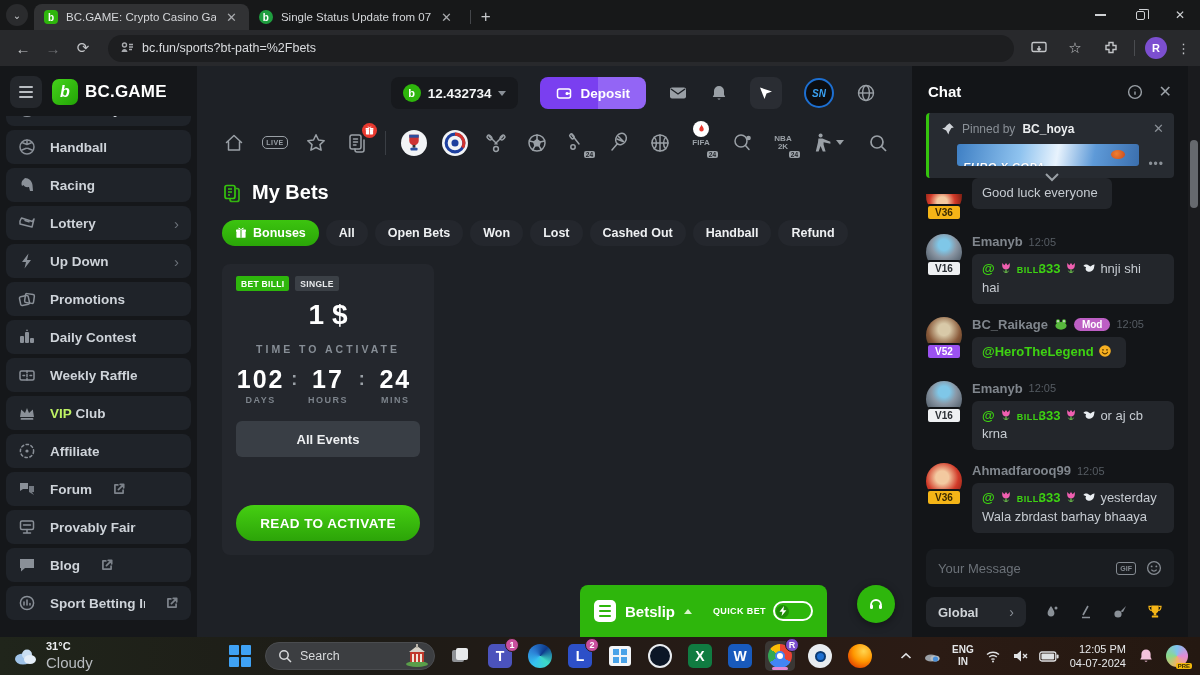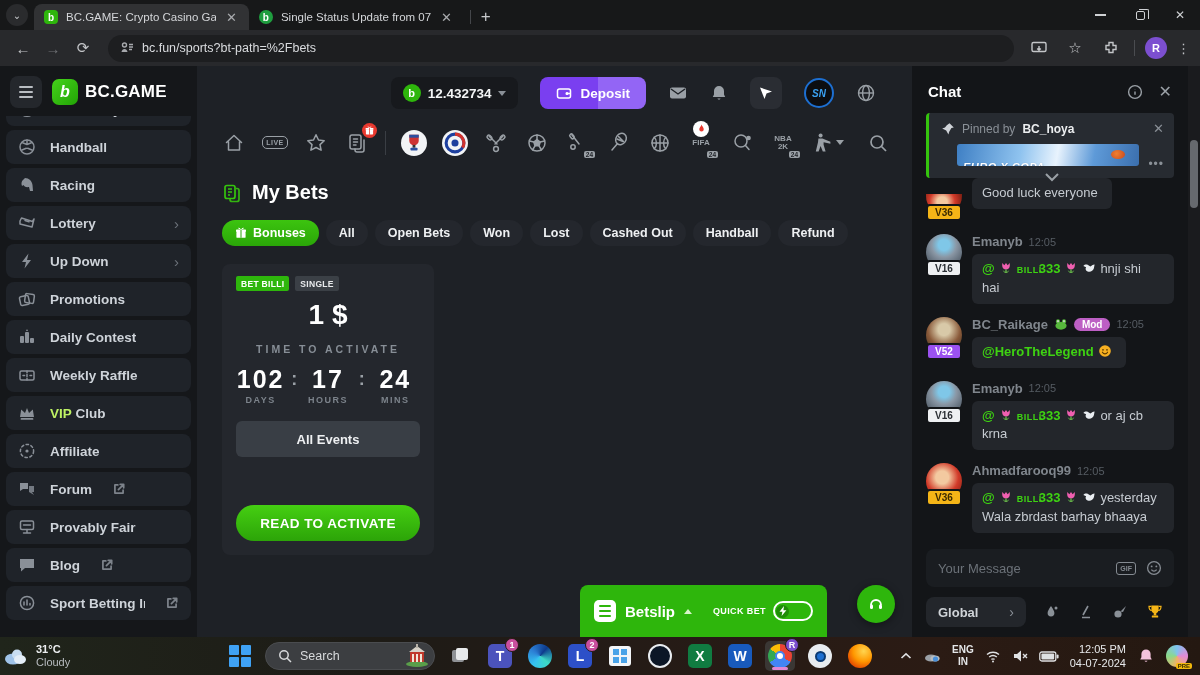--- a/index.html
+++ b/index.html
@@ -163,24 +163,24 @@
   .cb-ico { color:#8a9097; }
 
   
   #scroll-strip { width:12px; background:#1a1b1e; position:relative; }
   #scroll-thumb { position:absolute; top:74px; left:2px; width:8px; height:68px; background:#66696e; border-radius:4px; }
 
   
   #taskbar { position:absolute; left:0; bottom:0; width:1200px; height:38px;
     background:linear-gradient(90deg,#20251b 0%,#1d1b16 30%,#251b16 55%,#2b1b14 78%,#241811 100%);
     display:flex; align-items:center; }
-  #tb-weather { display:flex; align-items:center; gap:8px; padding-left:2px; width:200px; }
+  #tb-weather { display:flex; align-items:center; gap:8px; padding-left:12px; width:200px; }
   #tb-weather .wx-lines { line-height:1.2; }
   #wx-temp { color:#eceef0; font-size:11px; font-weight:700; }
-  #wx-desc { color:#b8bcc0; font-size:11px; }
+  #wx-desc { color:#b8bcc0; font-size:15px; }
   #tb-center { flex:1; display:flex; align-items:center; justify-content:center; gap:10px; }
   .tb-app { width:30px; height:30px; border-radius:5px; display:flex; align-items:center; justify-content:center; position:relative; }
   .tb-app.active-app { background:#3a3734; }
   .tb-app .under { position:absolute; bottom:1px; left:7px; width:16px; height:3px; border-radius:2px; background:#df86d2; }
   .app-badge { position:absolute; top:-3px; right:-4px; min-width:14px; height:14px; border-radius:50%; background:#c94f9e; color:#fff; font-size:9px; font-weight:700; display:flex; align-items:center; justify-content:center; border:1.5px solid #241a16; }
   #start-grid { display:grid; grid-template-columns:10px 10px; grid-template-rows:10px 10px; gap:2px; }
   #start-grid i { background:#3fa2f5; border-radius:1px; }
   #tb-search { width:170px; height:28px; border-radius:14px; background:#3c3e41; border:1px solid #4a4c4f; display:flex; align-items:center; gap:8px; padding:0 4px 0 12px; }
   #tb-search .s-label { color:#d8dadc; font-size:12.5px; flex:1; }
   .sq-icon { border-radius:5px; width:26px; height:26px; display:flex; align-items:center; justify-content:center; color:#fff; font-weight:800; font-size:14px; }

